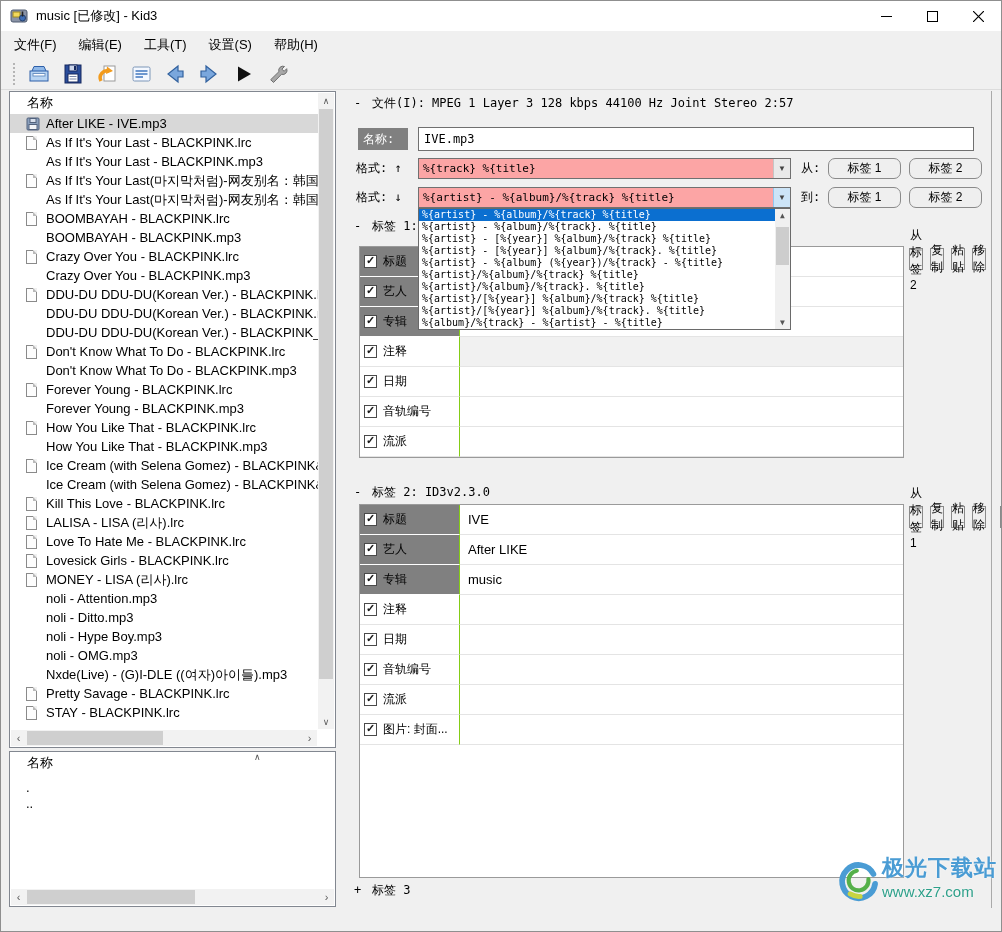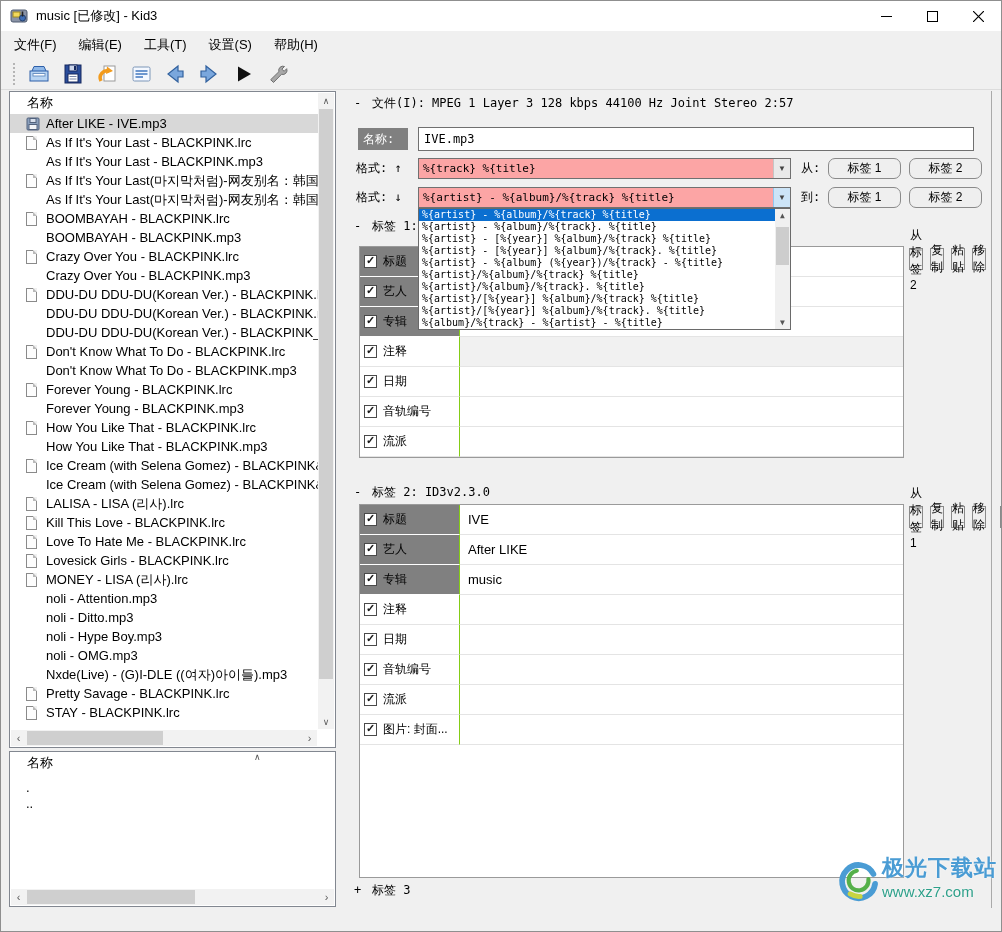--- a/index.html
+++ b/index.html
@@ -308,27 +308,27 @@
           <span class="row-label">Ice Cream (with Selena Gomez) - BLACKPINK&amp;</span>
         </div>
         <div class="file-row">
           <span class="row-icon"></span>
           <span class="row-label">Ice Cream (with Selena Gomez) - BLACKPINK&amp;</span>
         </div>
         <div class="file-row">
           <span class="row-icon">
             <span class="file-icon"></span>
           </span>
+          <span class="row-label">Kill This Love - BLACKPINK.lrc</span>
+        </div>
+        <div class="file-row">
+          <span class="row-icon">
+            <span class="file-icon"></span>
+          </span>
           <span class="row-label">LALISA - LISA (리사).lrc</span>
-        </div>
-        <div class="file-row">
-          <span class="row-icon">
-            <span class="file-icon"></span>
-          </span>
-          <span class="row-label">Kill This Love - BLACKPINK.lrc</span>
         </div>
         <div class="file-row">
           <span class="row-icon">
             <span class="file-icon"></span>
           </span>
           <span class="row-label">Love To Hate Me - BLACKPINK.lrc</span>
         </div>
         <div class="file-row">
           <span class="row-icon">
             <span class="file-icon"></span>

